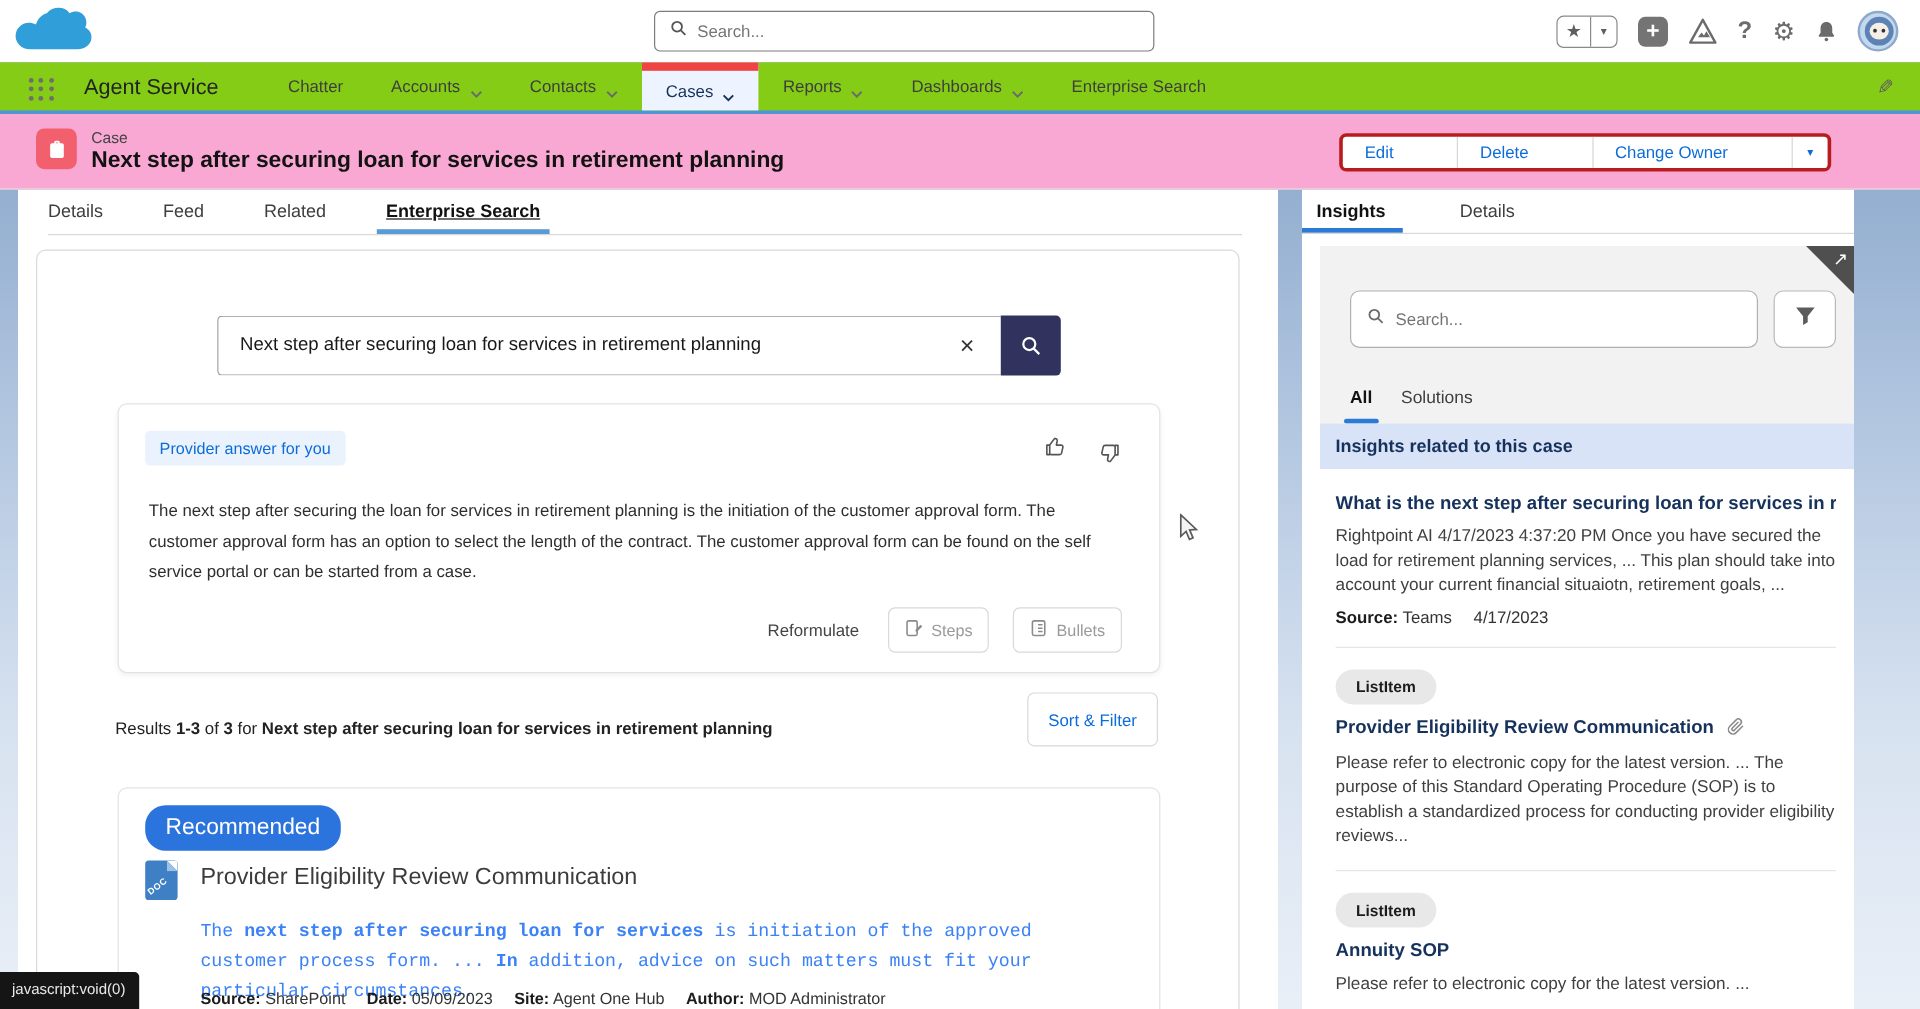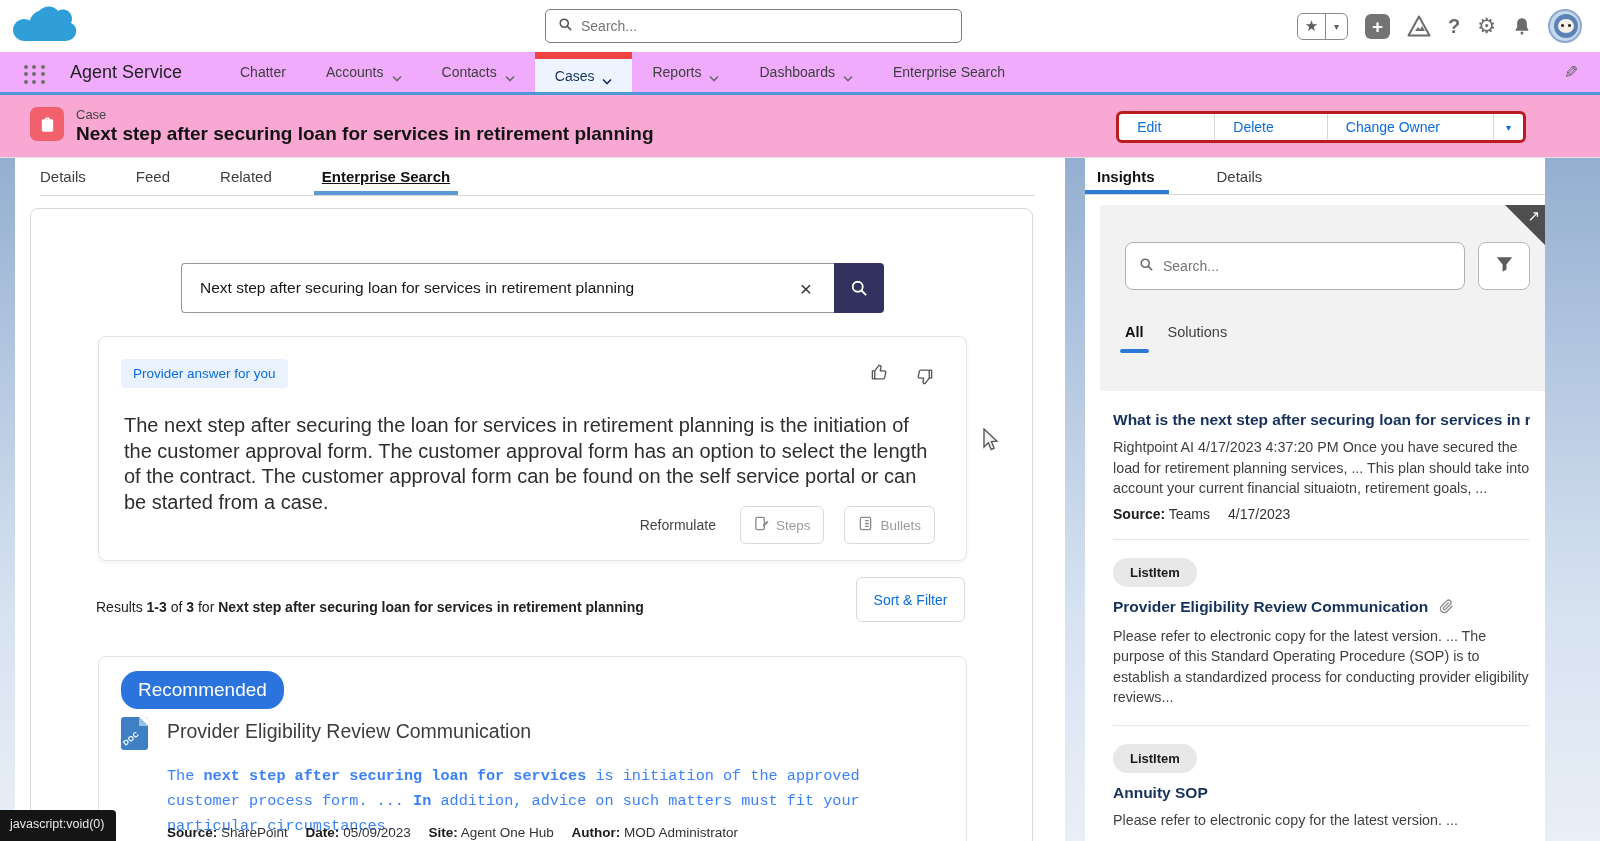--- a/index.html
+++ b/index.html
@@ -20,21 +20,21 @@
   .fav-combo .seg+.seg{border-left:1px solid #8a8a8a;width:22px;font-size:10px;}
   .plus-box{width:25px;height:25px;border-radius:6px;background:#747474;color:#fff;display:flex;align-items:center;justify-content:center;font-size:19px;font-weight:700;line-height:1;}
   .hicon{color:#6b6b6b;display:flex;align-items:center;justify-content:center;}
   .help-q{font-size:20px;font-weight:700;color:#6b6b6b;}
   .gear{font-size:21px;color:#6b6b6b;}
   .avatar{width:34px;height:34px;border-radius:50%;background:#c3d9ee;border:2px solid #8ea9cc;position:relative;overflow:hidden;}
   .avatar .hood{position:absolute;left:4px;top:3px;width:24px;height:24px;border-radius:50%;background:#5d83b4;}
   .avatar .face{position:absolute;left:8px;top:8px;width:16px;height:14px;border-radius:50%;background:#f5efe7;}
   .avatar .eye{position:absolute;width:2.5px;height:2.5px;border-radius:50%;background:#333;top:13px;}
   
-  .nav-bar{position:absolute;top:52px;left:0;width:1600px;height:43px;background:#f0abfc;border-bottom:3px solid #4f96d8;z-index:5;}
+  .nav-bar{position:absolute;top:52px;left:0;width:1600px;height:43px;background:#84cc16;border-bottom:3px solid #4f96d8;z-index:5;}
   .waffle{position:absolute;left:24px;top:13px;width:22px;height:19px;display:grid;grid-template-columns:repeat(3,1fr);gap:3px;}
   .waffle i{width:4px;height:4px;border-radius:50%;background:#706e6b;}
   .app-name{position:absolute;left:70px;top:10px;font-size:18px;color:#222;}
   .nav-tabs{position:absolute;left:220px;top:0;height:40px;display:flex;align-items:stretch;gap:0;}
   .nav-tab{display:flex;align-items:center;gap:8px;padding:0 20px;font-size:14px;color:#3e3e3e;cursor:pointer;}
   .nav-tab.active{background:#eef4ff;border-top:7px solid #ef4444;color:#16325c;}
   .chev{width:10px;height:7px;display:inline-block;}
   .pencil{position:absolute;right:22px;top:10px;font-size:17px;color:#5f5f5f;transform:scaleX(-1);}
   
   .case-header{position:absolute;top:95px;left:0;width:1600px;height:63px;background:#f9a8d4;border-bottom:1px solid #e0e0e0;z-index:4;}
@@ -59,21 +59,21 @@
   
   .query-row{position:absolute;left:150px;top:54px;width:703px;height:50px;display:flex;}
   .query-input{flex:1;border:1px solid #969696;border-right:none;border-radius:4px 0 0 4px;display:flex;align-items:center;padding:0 18px;}
   .query-input input{border:none;outline:none;flex:1;font-size:15.5px;color:#181818;font-family:"Liberation Sans",sans-serif;background:transparent;}
   .query-clear{font-size:21px;color:#333;padding:0 4px;cursor:pointer;line-height:1;}
   .query-btn{width:50px;background:#32325e;border-radius:0 4px 4px 0;display:flex;align-items:center;justify-content:center;cursor:pointer;}
   
   .gen-card{position:absolute;left:67px;top:127px;width:869px;height:225px;border:1px solid #e3e3e3;border-radius:8px;background:#fff;box-shadow:0 2px 4px rgba(0,0,0,.05);}
   .gen-badge{position:absolute;left:22px;top:22px;background:#eaf2fd;color:#0b6cda;font-size:13.5px;padding:7px 12px;border-radius:4px;}
   .thumbs{position:absolute;right:32px;top:26px;display:flex;gap:26px;}
-  .gen-text{position:absolute;left:25px;right:35px;top:76px;font-size:20px;line-height:25.5px;color:#2e2e2e;}
+  .gen-text{position:absolute;left:25px;right:35px;top:76px;font-size:14px;line-height:25.5px;color:#2e2e2e;}
   .gen-actions{position:absolute;right:31px;bottom:16px;display:flex;align-items:center;gap:20px;margin-left:20px;}
   .gen-actions .reform{font-size:14px;color:#444;margin-right:4px;}
   .pill-btn{display:flex;align-items:center;gap:7px;border:1px solid #d9d9d9;border-radius:6px;background:#fff;padding:9px 13px;font-size:13.5px;color:#9a9a9a;cursor:pointer;}
   
   .results-row{position:absolute;left:65px;top:390px;font-size:14px;color:#222;}
   .results-row b{font-weight:700;}
   .sortfilter{position:absolute;right:67px;top:368px;width:109px;height:45px;border:1px solid #d9d9d9;border-radius:6px;background:#fff;color:#0b6cda;font-size:14px;display:flex;align-items:center;justify-content:center;cursor:pointer;}
   
   .rec-card{position:absolute;left:67px;top:447px;width:869px;height:260px;border:1px solid #e3e3e3;border-radius:8px;background:#fff;}
   .rec-badge{position:absolute;left:22px;top:14px;background:#2b73dd;color:#fff;font-size:19px;padding:8px 17px;border-radius:17px;}
@@ -343,20 +343,21 @@
       <span>
         <svg width="19" height="17" viewBox="0 0 24 22" fill="#5c5c5c">
             <path d="M2 1.5h20L14.5 11v6.5l-5 3v-9.5L2 1.5z"></path>
           </svg>
       </span>
     </div>
     <div class="rp-subtabs">
       <div class="rp-subtab active">All</div>
       <div class="rp-subtab">Solutions</div>
     </div>
+    <div class="rp-banner">Insights related to this case</div>
 
     <div class="rp-list">
 
       <div>
         <div class="ins-title">What is the next step after securing loan for services in reti...</div>
         <div class="ins-snippet">Rightpoint AI 4/17/2023 4:37:20 PM Once you have secured the load for retirement planning services, ... This plan should take into account your current financial situaiotn, retirement goals, ...</div>
         <div class="ins-meta">
           <b>Source:</b> <span>Teams</span><span class="sep"></span><span>4/17/2023</span>
         </div>
       </div>

